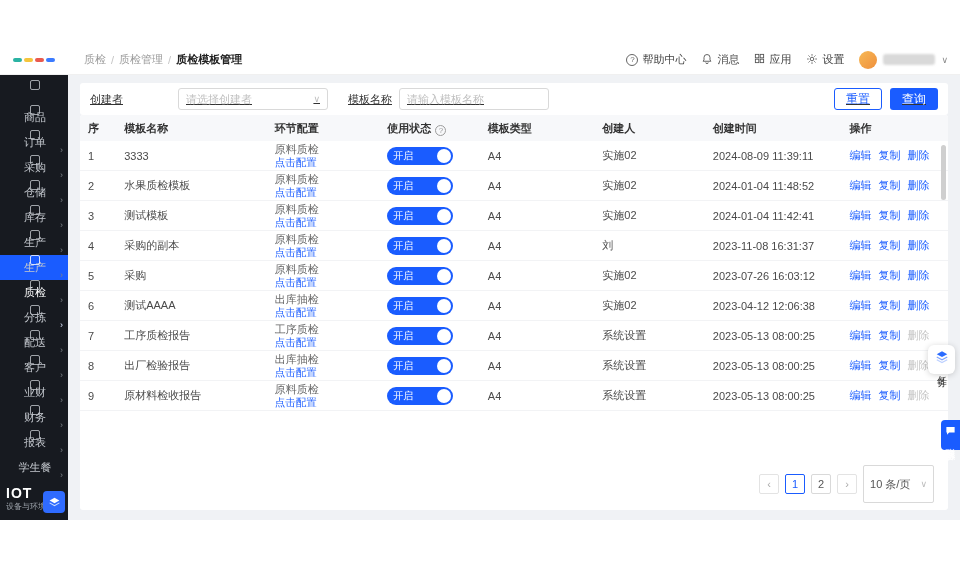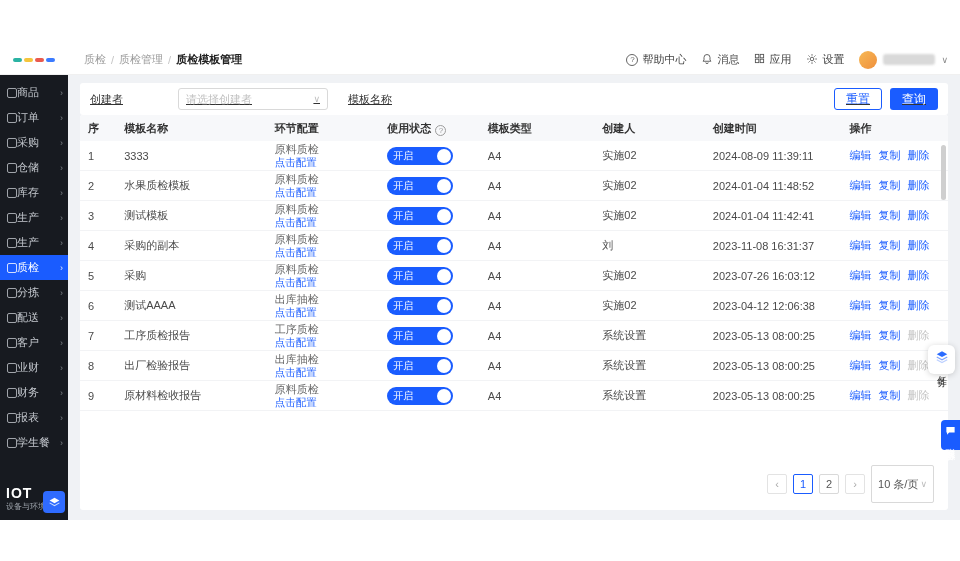--- a/index.html
+++ b/index.html
@@ -29,21 +29,21 @@
   .hicon{width:12px;height:12px;border:1px solid #666;border-radius:50%;font-size:8px;display:flex;align-items:center;justify-content:center;color:#666;}
   .user{display:flex;align-items:center;gap:6px;cursor:pointer;}
   .avatar{width:18px;height:18px;border-radius:50%;background:linear-gradient(135deg,#f7b955,#ef8f3c);}
   .user-blur{width:52px;height:11px;border-radius:3px;background:#d9d9d9;filter:blur(1px);}
   .chev-down{color:#888;font-size:9px;}
   
   .mainrow{flex:1;display:flex;min-height:0;}
   
   .sidebar{width:68px;background:var(--sidebar-bg);color:#c3c7cd;display:flex;flex-direction:column;flex:0 0 68px;}
   .side-items{flex:1;padding-top:5px;overflow:hidden;}
-  .side-item{height:25px;display:flex;align-items:center;gap:0;padding:0 5px 0 7px;font-size:11px;cursor:pointer;}
+  .side-item{height:25px;display:flex;align-items:center;gap:20px;padding:0 5px 0 7px;font-size:11px;cursor:pointer;flex-direction:column;}
   .side-item.active{background:var(--primary);color:#fff;}
   .icon-box{width:10px;height:10px;border:1px solid currentColor;border-radius:2px;opacity:.8;flex:0 0 10px;}
   .side-label{white-space:nowrap;}
   .side-chev{margin-left:auto;font-size:9px;color:#7b8087;}
   .side-item.active .side-chev{color:#dfe7ff;}
   .iot{position:relative;padding:4px 6px 8px;color:#fff;flex:0 0 auto;}
   .iot-title{font-size:14px;font-weight:bold;letter-spacing:1px;}
   .iot-sub{font-size:8px;color:#9aa0a8;}
   .iot-badge{position:absolute;right:3px;bottom:7px;width:22px;height:22px;border-radius:4px;background:#2f6bff;display:flex;align-items:center;justify-content:center;}
   
@@ -71,21 +71,21 @@
   .ops .link{margin-right:7px;}
   .status-switch{width:66px;height:18px;border-radius:9px;background:var(--primary);display:flex;align-items:center;padding:0 2px 0 6px;color:#fff;font-size:10px;cursor:pointer;}
   .knob{width:14px;height:14px;background:#fff;border-radius:50%;margin-left:auto;}
   .qmark{display:inline-flex;width:11px;height:11px;border:1px solid #9c9c9c;border-radius:50%;color:#9c9c9c;font-size:8px;align-items:center;justify-content:center;margin-left:4px;vertical-align:-1px;font-weight:normal;}
   .vthumb{position:absolute;right:2px;top:30px;width:5px;height:55px;background:#cfcfcf;border-radius:3px;cursor:pointer;}
   
   .pagination{margin-top:auto;display:flex;justify-content:flex-end;align-items:center;gap:6px;padding:7px 14px;font-size:11px;color:#555;flex:0 0 auto;}
   .page-btn{min-width:20px;height:20px;padding:0 4px;border:1px solid #d9d9d9;border-radius:2px;background:#fff;display:flex;align-items:center;justify-content:center;cursor:pointer;color:#555;}
   .page-btn.arrow{border-color:#e3e3e3;color:#aaa;}
   .page-btn.active{border-color:var(--primary);color:var(--primary);}
-  .page-size{height:20px;border:1px solid #d9d9d9;border-radius:2px;background:#fff;padding:18px 6px;display:flex;align-items:center;gap:2px;cursor:pointer;color:#555;}
+  .page-size{height:20px;border:1px solid #d9d9d9;border-radius:2px;background:#fff;padding:18px 6px;display:flex;align-items:center;gap:10px;cursor:pointer;color:#555;}
   .page-size .sel-chev{color:#bbb;font-size:9px;}
   
   .float-task{position:absolute;right:5px;top:345px;width:27px;background:#fff;border-radius:6px;box-shadow:0 1px 6px rgba(0,0,0,.18);padding:5px 2px 4px;display:flex;flex-direction:column;align-items:center;gap:2px;font-size:10px;color:#333;cursor:pointer;z-index:5;}
   .float-guide{position:absolute;right:0;top:420px;width:19px;background:var(--primary);color:#fff;border-radius:4px 0 0 4px;padding:5px 0 6px;display:flex;flex-direction:column;align-items:center;gap:2px;font-size:10px;line-height:11px;cursor:pointer;z-index:5;}
 </style>
 </head>
 <body>
 
 <div class="app">
 
@@ -253,20 +253,21 @@
       <div class="filter-card">
         <div class="fgroup">
           <span>创建者</span>
           <div class="fake-select">
             <span>请选择创建者</span>
             <span class="sel-chev">∨</span>
           </div>
         </div>
         <div class="fgroup">
           <span>模板名称</span>
+          <input class="tinput" type="text" placeholder="请输入模板名称" style="">
         </div>
         <div class="filter-actions">
           <button class="btn btn-ghost">重置</button>
           <button class="btn btn-primary">查询</button>
         </div>
       </div>
 
 
       <div class="table-card">
         <table>

